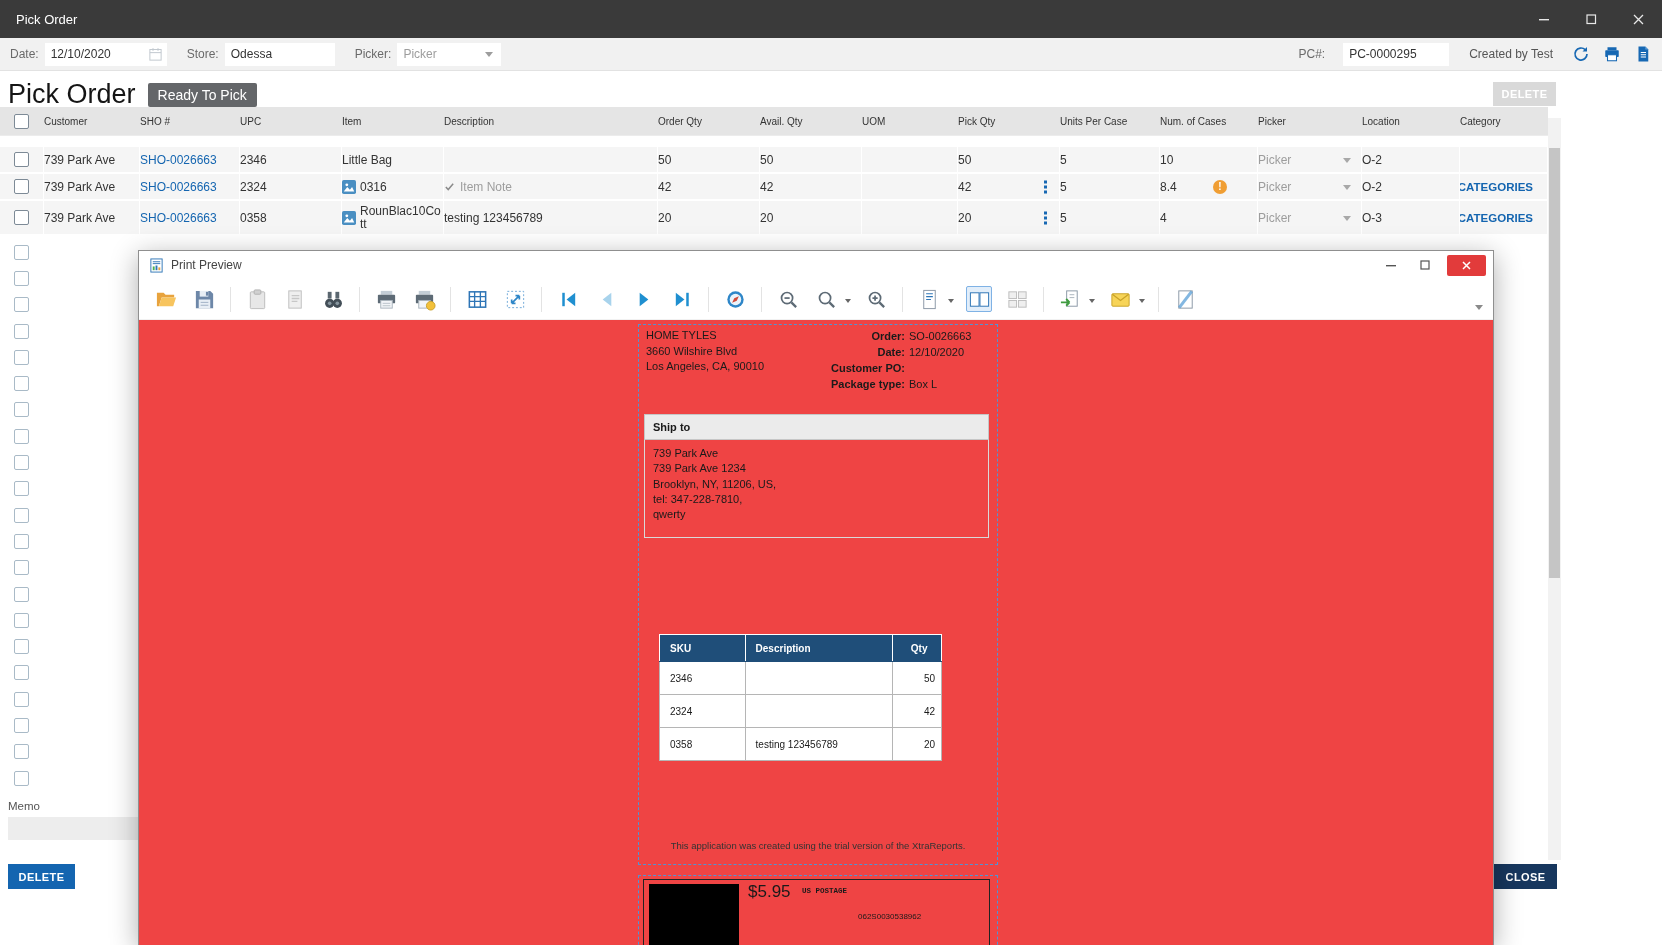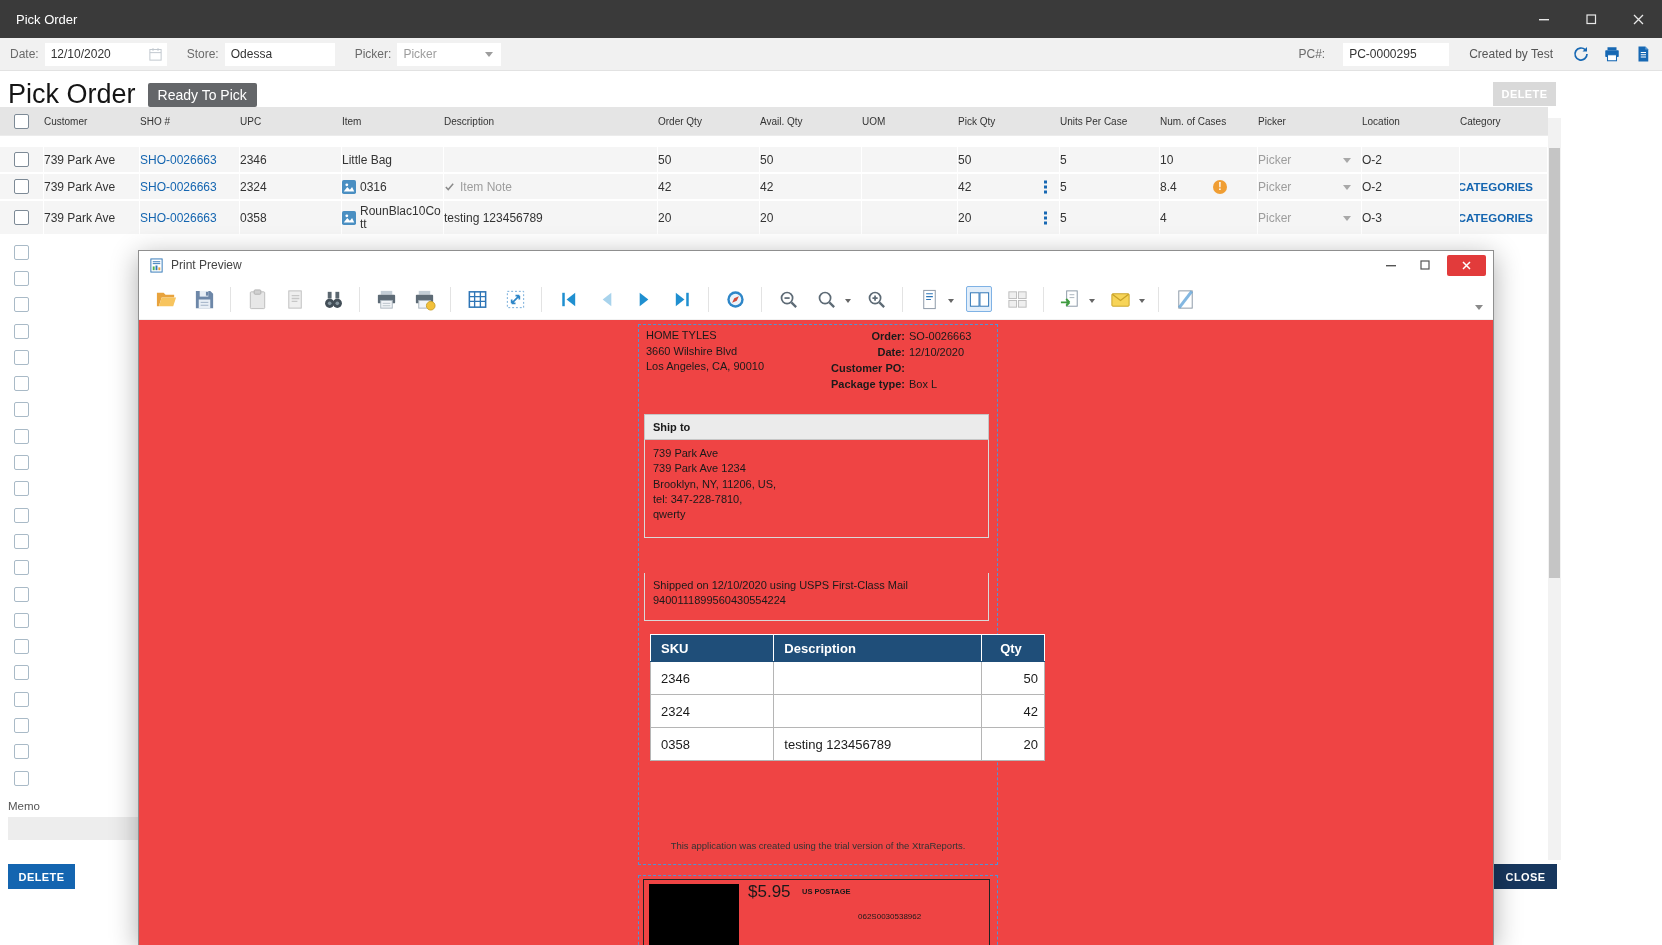--- a/index.html
+++ b/index.html
@@ -120,34 +120,34 @@
   .olab { width:118px; text-align:right; font-weight:bold; }
   .oval { margin-left:4px; }
   .secbar { position:absolute; left:5px; width:345px; height:26px; background:#ebebeb;
             border:1px solid #c6c6c6; font-weight:bold; display:flex; align-items:center;
             padding-left:8px; }
   #shipbar { top:89px; }  #infobar { top:222px; }
   .shipbox { position:absolute; left:5px; top:115px; width:345px; height:98px;
              border:1px solid #d9d9d9; border-top:none; padding:6px 8px; line-height:15.3px; }
   .infobox { position:absolute; left:5px; top:248px; width:345px; height:48px;
              border:1px solid #d9d9d9; border-top:none; padding:5px 8px; line-height:15.3px; }
-  .itbl { position:absolute; left:11px; top:309px; width:395px; border-collapse:collapse;
-          font-size:13px; }
+  .itbl { position:absolute; left:20px; top:309px; width:283px; border-collapse:collapse;
+          font-size:10px; }
   .itbl th { background:#1f4e79; color:#fff; font-weight:bold; text-align:left;
              height:27px; padding-left:10px; border:1px solid #fff; border-bottom-color:#1f4e79; }
   .itbl th.qh { padding-left:18px; }
   .itbl td { border:1px solid #b5b5b5; height:33px; padding-left:10px; background:#fff; }
   .itbl td.qty { text-align:right; padding-right:6px; padding-left:0; }
   .trial { position:absolute; left:0; right:0; top:515px; text-align:center;
            font-size:9.5px; color:#333; }
   .postbox { position:absolute; left:4px; top:3px; width:347px; height:77px;
              border:1.5px solid #222; border-bottom:none; }
   .blackblk { position:absolute; left:5px; top:4px; width:90px; height:70px; background:#000; }
   .price { position:absolute; left:104px; top:2px; font-size:17px; font-weight:normal; }
-  .uspost { position:absolute; left:158px; top:7px; font-size:7.5px; font-weight:bold; }
+  .uspost { position:absolute; left:158px; top:7px; font-size:7.5px; font-weight:bold;font-family:Liberation Mono, monospace; }
   .pcode { position:absolute; left:214px; top:4px; font-size:8px;margin-top:28px; }
 </style>
 </head>
 <body>
 
 <div id="titlebar">
   <span>Pick Order</span>
   <div class="win-controls">
     <div class="wc">
         <svg width="11" height="11">
@@ -651,24 +651,20 @@
 
       <div class="secbar" id="shipbar">Ship to</div>
       <div class="shipbox">
         <div>739 Park Ave</div>
         <div>739 Park Ave 1234</div>
         <div>Brooklyn, NY, 11206, US,</div>
         <div>tel: 347-228-7810,</div>
         <div>qwerty</div>
       </div>
 
-      <div class="infobox">
-        <div>Shipped on 12/10/2020 using USPS First-Class Mail</div>
-        <div>9400111899560430554224</div>
-      </div>
 
       <table class="itbl">
         <tbody>
             <tr>
           <th style="width:108px">SKU</th>
           <th style="width:182px">Description</th>
           <th class="qh" style="width:55px">Qty</th>
         </tr>
         <tr>
           <td>2346</td>

